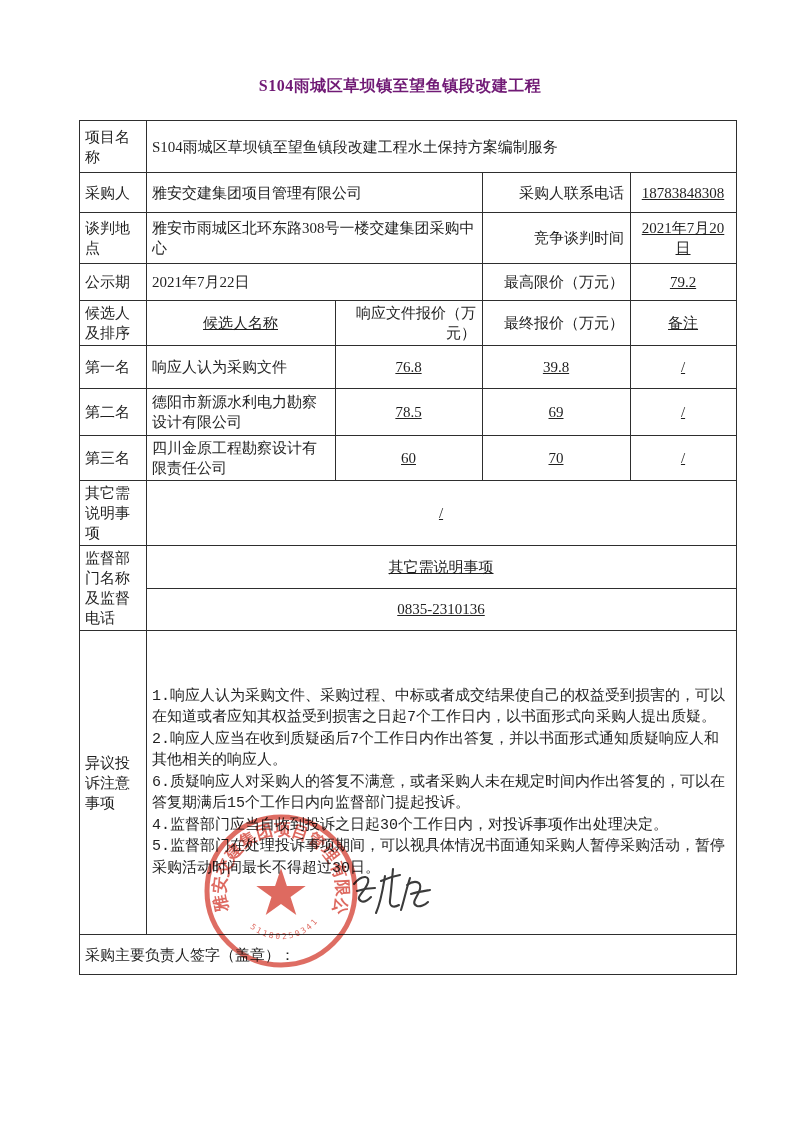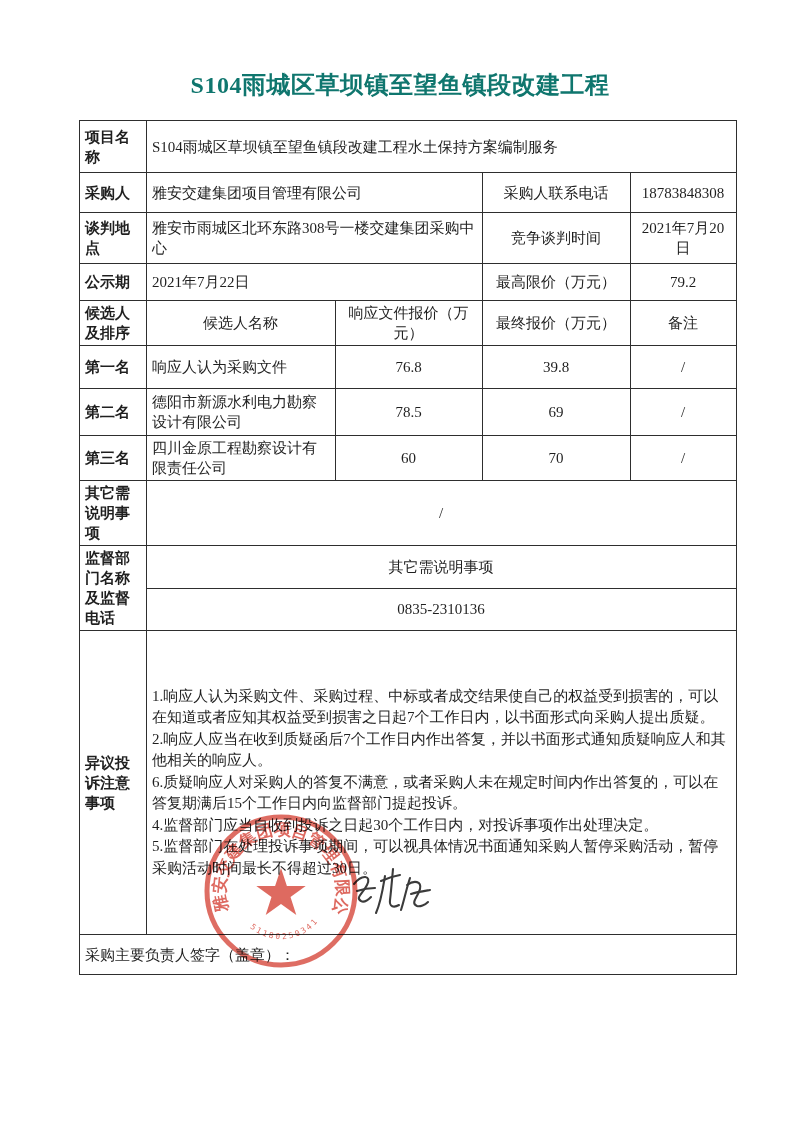--- a/index.html
+++ b/index.html
@@ -7,57 +7,57 @@
     width:800px;height:1130px;
     background:#ffffff;
     font-family:"Liberation Serif","DejaVu Serif",serif;
     color:#1f1f1f;
     position:relative;
     overflow:hidden;
   }
   .page-title{
     position:absolute;top:74px;left:0;width:800px;
     text-align:center;
-    font-size:24px;font-weight:600;line-height:23px;
-    letter-spacing:0.5px;color:#0f766e;
+    font-size:16px;font-weight:600;line-height:23px;
+    letter-spacing:0.5px;color:#701a75;
   }
   table.doc{
     position:absolute;left:79px;top:120px;
     width:657px;table-layout:fixed;
     border-collapse:collapse;
   }
   table.doc col.c1{width:67px}
   table.doc col.c2{width:189px}
   table.doc col.c3{width:147px}
   table.doc col.c4{width:148px}
   table.doc col.c5{width:106px}
   table.doc td{
     border:1.5px solid #2e2e2e;
     font-size:15px;line-height:20px;
     padding:2px 6px 2px 5px;
     vertical-align:middle;
     word-break:break-all;
   }
-  td.lbl{padding-left:4px;padding-right:2px;font-weight:bold;}
-  td.ctr{text-align:center;}
-  td.ctr2{text-align:center;padding-left:8px;padding-right:8px;}
+  td.lbl{padding-left:4px;padding-right:2px;}
+  td.ctr{text-align:center;text-decoration:underline;}
+  td.ctr2{text-align:right;padding-left:8px;padding-right:8px;}
   tr.r1 td{height:47px}
   tr.r2 td{height:35px}
   tr.r3 td{height:46px}
   tr.r4 td{height:32px}
   tr.r5 td{height:35px}
   tr.r6 td{height:38px}
   tr.r7 td{height:42px}
   tr.r8 td{height:33px}
   tr.r9 td{height:35px}
   tr.r10 td{height:37px}
   tr.r11 td{height:37px}
   tr.r12 td{height:299px}
   tr.r13 td{height:35px}
-  .objection-text{font-size:15px;line-height:21.5px;text-align:left;}
+  .objection-text{font-size:15px;line-height:21.5px;text-align:left;font-family:Liberation Mono, monospace;}
   .objection-text div{margin:0;}
   
   .stamp{
     position:absolute;left:202px;top:812px;width:158px;height:158px;
     mix-blend-mode:multiply;opacity:0.88;pointer-events:none;
   }
   .stamp svg{display:block}
   
   .signature{
     position:absolute;left:348px;top:864px;width:92px;height:58px;

